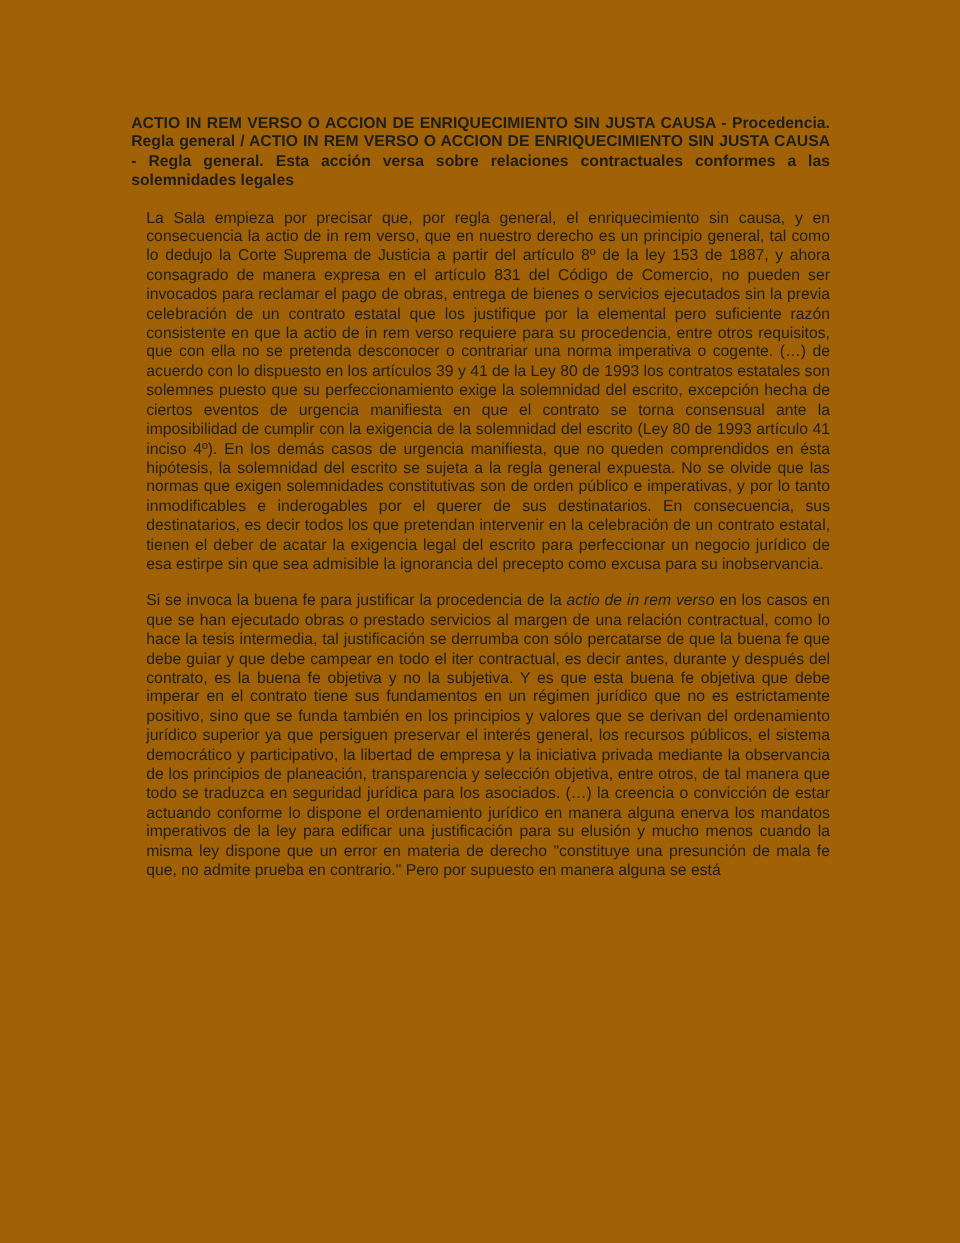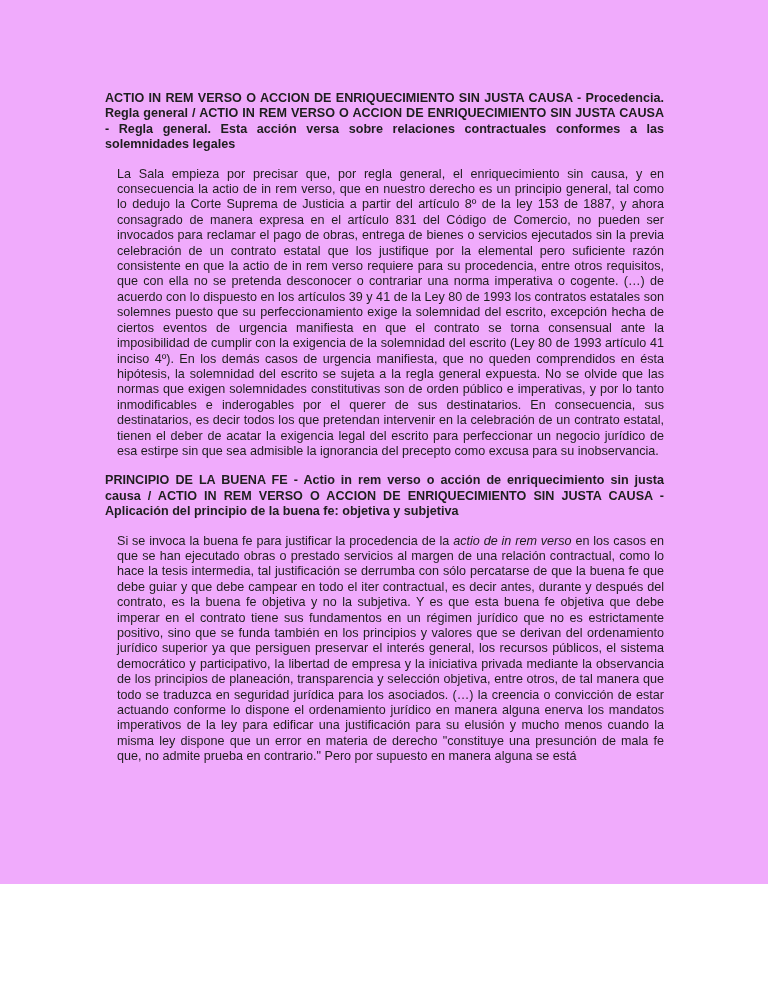--- a/index.html
+++ b/index.html
@@ -4,23 +4,23 @@
 <title>Documento</title>
 <style>
   html, body {
     margin: 0;
     padding: 0;
     background: #ffffff;
   }
   .page {
     box-sizing: border-box;
     width: 768px;
-    height: 884px;
+    height: 994px;
     margin: 0 auto;
-    background: #f0abfc;
+    background: #a16207;
     padding: 91px 104px 40px 105px;
     overflow: hidden;
     font-family: "Liberation Sans", "DejaVu Sans", sans-serif;
     font-size: 12.6px;
     line-height: 15.4px;
     color: #1e1e1e;
     text-align: justify;
   }
   .doc-heading {
     font-size: 12.6px;
@@ -42,17 +42,16 @@
 </head>
 <body>
 
 <div class="page">
 
   <p class="doc-heading">ACTIO IN REM VERSO O ACCION DE ENRIQUECIMIENTO SIN JUSTA CAUSA - Procedencia. Regla general / ACTIO IN REM VERSO O ACCION DE ENRIQUECIMIENTO SIN JUSTA CAUSA - Regla general. Esta acción versa sobre relaciones contractuales conformes a las solemnidades legales</p>
 
   <p class="doc-para">La Sala empieza por precisar que, por regla general, el enriquecimiento sin causa, y en consecuencia la actio de in rem verso, que en nuestro derecho es un principio general, tal como lo dedujo la Corte Suprema de Justicia a partir del artículo 8º de la ley 153 de 1887, y ahora consagrado de manera expresa en el artículo 831 del Código de Comercio, no pueden ser invocados para reclamar el pago de obras, entrega de bienes o servicios ejecutados sin la previa celebración de un contrato estatal que los justifique por la elemental pero suficiente  razón consistente en que la actio de in rem verso requiere para su procedencia, entre otros requisitos, que con ella no se pretenda desconocer o contrariar una norma imperativa o cogente. (…) de acuerdo con lo dispuesto en los artículos 39 y 41 de la Ley 80 de 1993 los contratos estatales son solemnes puesto que su perfeccionamiento exige la solemnidad del escrito, excepción hecha de ciertos eventos de urgencia manifiesta en que el contrato se torna consensual ante la imposibilidad de cumplir con la exigencia de  la solemnidad del escrito (Ley 80 de 1993 artículo 41 inciso 4º). En los demás casos de urgencia manifiesta, que no queden comprendidos en ésta hipótesis, la solemnidad del escrito se sujeta a la regla general expuesta. No se olvide que las normas que exigen solemnidades constitutivas son de orden público e imperativas, y por lo tanto inmodificables e inderogables por el querer de sus destinatarios. En consecuencia, sus destinatarios, es decir todos los que pretendan intervenir en la celebración de un contrato estatal, tienen el deber de acatar la exigencia legal del escrito para perfeccionar un negocio jurídico de esa estirpe sin que sea admisible la ignorancia del precepto como excusa para su inobservancia.</p>
 
 
-  <p class="doc-heading">PRINCIPIO DE LA BUENA FE - Actio in rem verso o acción de enriquecimiento sin justa causa / ACTIO IN REM VERSO O ACCION DE ENRIQUECIMIENTO SIN JUSTA CAUSA - Aplicación del principio de la buena fe: objetiva y subjetiva</p>
 
   <p class="doc-para"><span>Si se invoca la buena fe para justificar la procedencia de la </span><em>actio de in rem verso</em><span> en los casos en que se han ejecutado obras o prestado servicios al margen de una relación contractual, como lo hace la tesis intermedia, tal justificación se derrumba con sólo percatarse de que la buena fe que debe guiar y que debe campear en todo el iter contractual, es decir antes, durante y después del contrato, es la buena fe objetiva y no la subjetiva. Y es que esta buena fe objetiva que debe imperar en el contrato tiene sus fundamentos en un régimen jurídico que no es estrictamente positivo, sino que se funda también en los principios y valores que se derivan del ordenamiento jurídico superior ya que persiguen preservar el interés general, los recursos públicos, el sistema democrático y participativo, la libertad de empresa y la iniciativa privada mediante la observancia de los principios de planeación, transparencia y selección objetiva, entre otros, de tal manera que todo se traduzca en seguridad jurídica para los asociados. (…) la creencia o convicción de estar actuando conforme lo dispone el ordenamiento jurídico en manera alguna enerva los mandatos imperativos de la ley para edificar una justificación para su elusión y mucho menos cuando la misma ley dispone que un error en materia de derecho "constituye una presunción de mala fe que, no admite prueba en contrario." Pero por supuesto en manera alguna se está</span></p>
 
 </div>
 
 </body></html>

